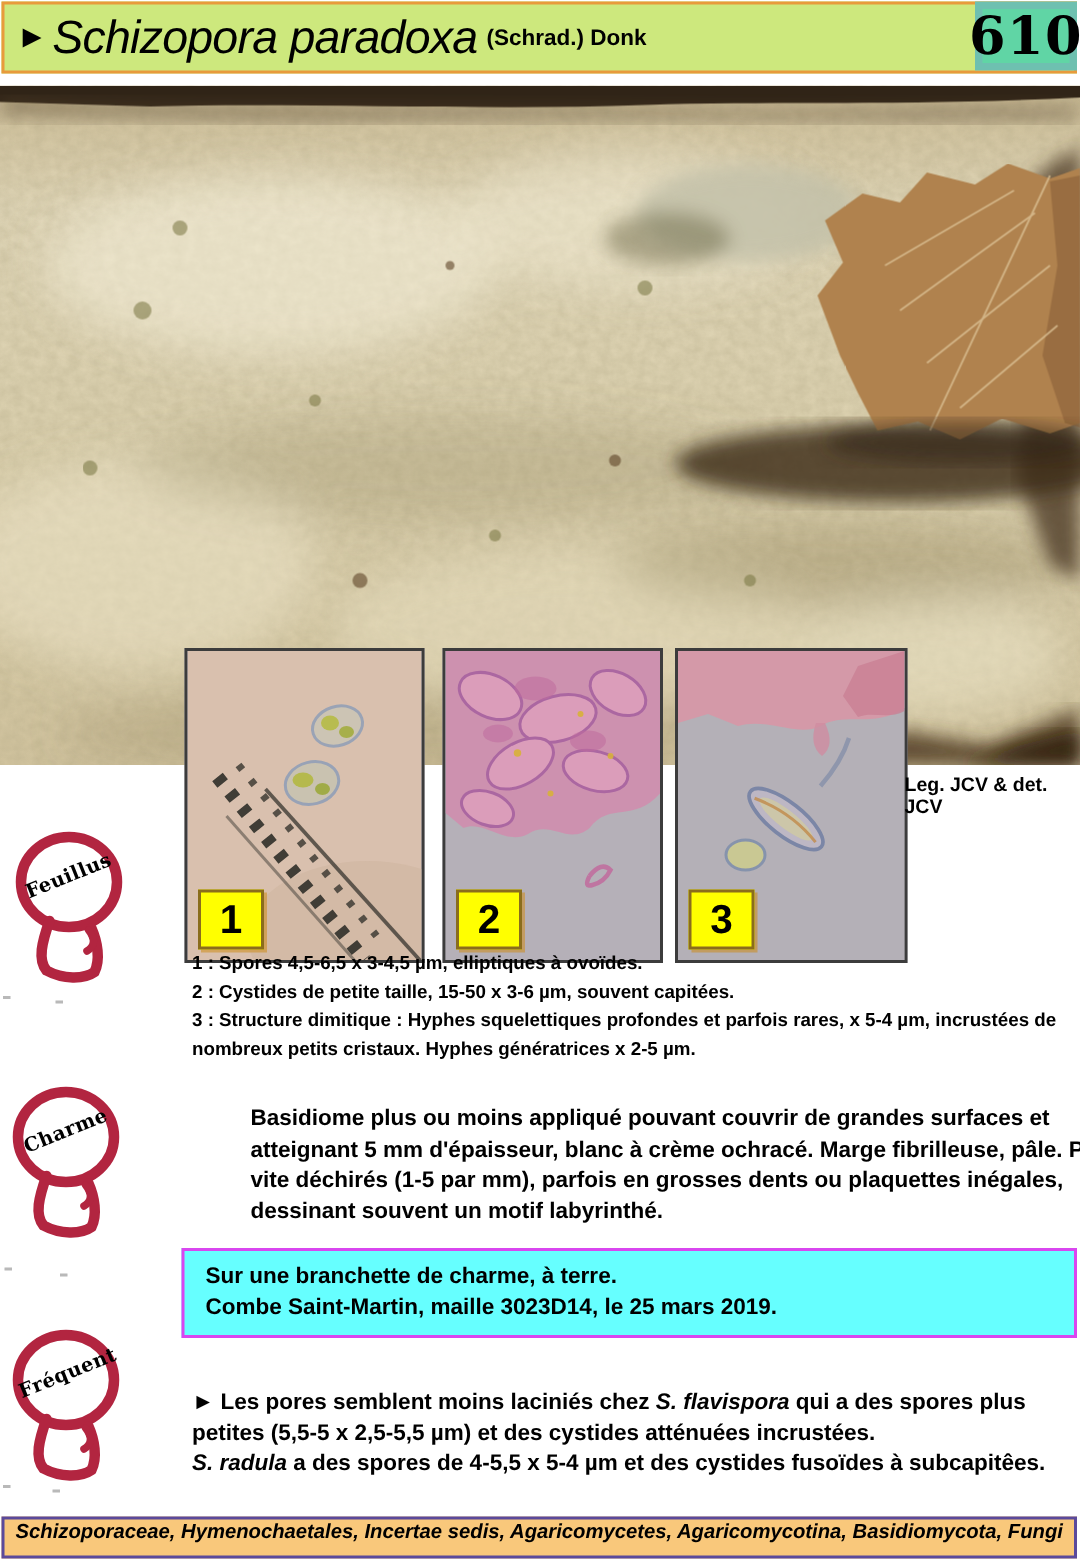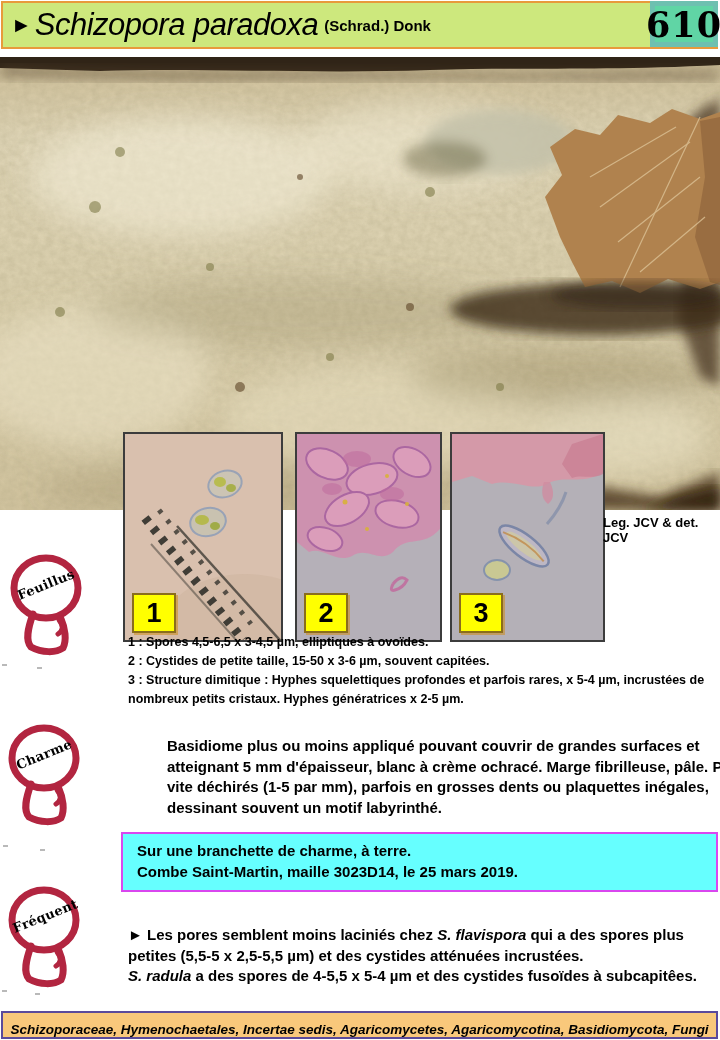--- a/index.html
+++ b/index.html
@@ -64,21 +64,21 @@
     position:absolute; left:121px; top:832px; width:597px; height:60px;
     background:#66ffff; border:2px solid #d946ef; padding:6px 0 0 14px;
     font-size:15px; font-weight:bold; line-height:21px;
   }
   .compare { position:absolute; left:128px; top:910px; width:588px; font-size:15px; font-weight:bold; line-height:20.5px;margin-top:15px; }
   .compare .sp { font-style:italic; }
   
   .footer {
     position:absolute; left:1px; top:1011px; width:717px; height:28px;
     background:#f9c87b; border:2px solid #5b4a9b;
-    display:flex; align-items:flex-end; justify-content:center;
+    display:flex; align-items:flex-start; justify-content:center;
     font-size:13.5px; font-weight:bold; font-style:italic;
   }
 </style>
 </head>
 <body>
 
 <div class="page">
 
   <div class="header">
     <span class="title-arrow">►</span>

